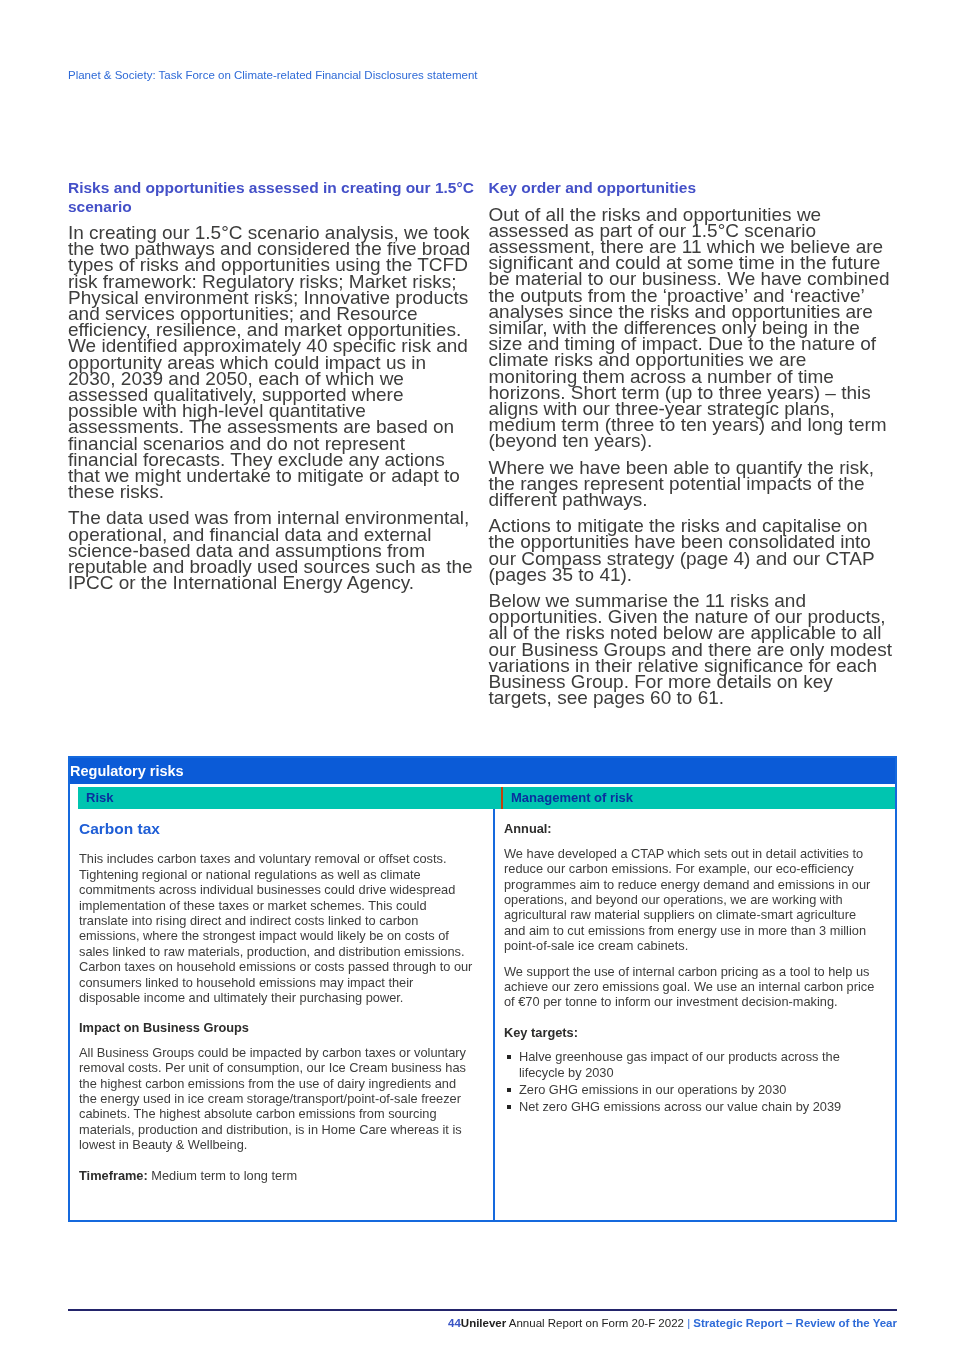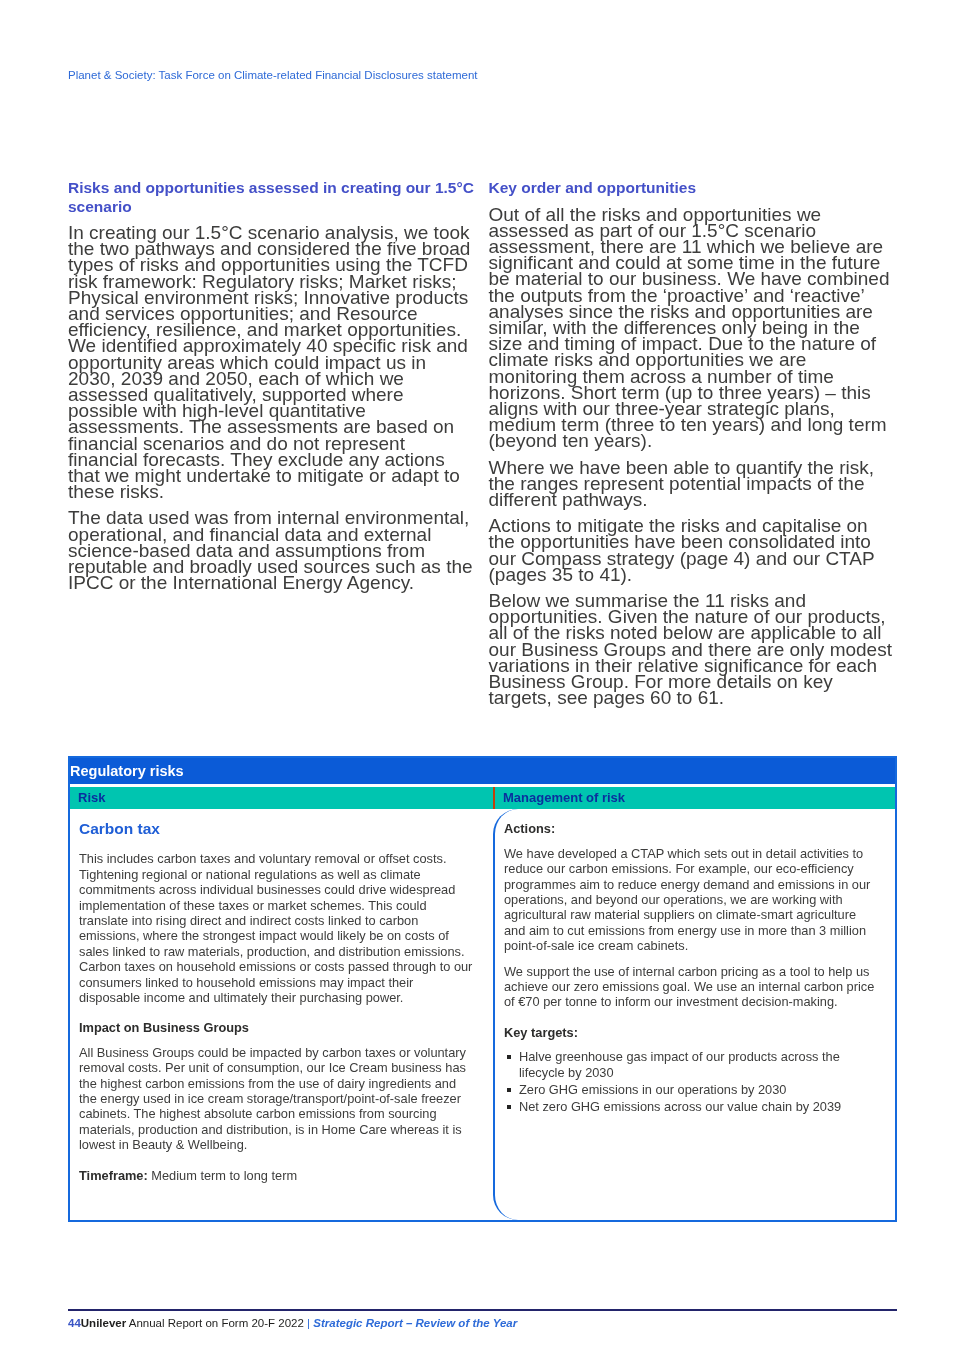--- a/index.html
+++ b/index.html
@@ -38,37 +38,36 @@
     border:2px solid #1569dd;
   }
   .table-title {
     background:#0b5bd7;
     color:#ffffff;
     font-weight:bold;
     font-size:14.5px;
     height:26px; line-height:26px;
   }
   .table-gap { height:3px; background:#ffffff; }
-  .table-cols-header { display:flex; }
+  .table-cols-header { display:flex;margin-left:8px; }
   .table-cols-header .th {
     background:#00c5b0;
     color:#0a2f9e;
     font-weight:bold;
     font-size:13px;
     height:22px; line-height:22px;
     padding:0 8px;
     box-sizing:border-box;
   }
   .th-left { width:423px; flex:0 0 423px; }
   .th-right { flex:1; border-left:2px solid #c2410c; }
   .table-body { display:flex; min-height:411px; }
   .cell {
     box-sizing:border-box;
     padding:8px 18px 10px 9px;
-    border-radius:25px;
   }
   .cell-left { width:423px; flex:0 0 423px; }
   .cell-right { flex:1; border-left:2px solid #1569dd; }
   .cell h3 {
     margin:3px 0 13px 0;
     color:#1f5ed6;
     font-size:15.5px;
     font-weight:bold;
   }
   .cell p, .cell li {
@@ -92,29 +91,29 @@
     position:absolute; left:3px; top:6px;
     width:4px; height:4px; background:#242423;
   }
   
   .footer {
     position:absolute;
     left:68px; width:829px; top:1309px;
     border-top:2px solid #23246b;
     padding-top:6px;
     display:flex;
-    justify-content:flex-start;
+    justify-content:flex-end;
     align-items:baseline;
     font-size:11.5px;
     color:#1f1f1e;
   }
   .page-num { font-weight:bold; color:#3a55c5; }
   .footer .brand { font-weight:bold; }
   .footer .blue { color:#2e6bd8; }
-  .footer .blue.bold { font-weight:bold;font-style:italic; }
+  .footer .blue.bold { font-weight:bold; }
 </style>
 </head>
 <body>
 
 <div class="page">
 
   <div class="doc-header">Planet &amp; Society: Task Force on Climate-related Financial Disclosures statement</div>
 
   <div class="intro">
     <div class="col">
@@ -140,21 +139,21 @@
     </div>
     <div class="table-body">
       <div class="cell cell-left">
         <h3>Carbon tax</h3>
         <p>This includes carbon taxes and voluntary removal or offset costs. Tightening regional or national regulations as well as climate commitments across individual businesses could drive widespread implementation of these taxes or market schemes. This could translate into rising direct and indirect costs linked to carbon emissions, where the strongest impact would likely be on costs of sales linked to raw materials, production, and distribution emissions. Carbon taxes on household emissions or costs passed through to our consumers linked to household emissions may impact their disposable income and ultimately their purchasing power.</p>
         <p class="bold-label">Impact on Business Groups</p>
         <p>All Business Groups could be impacted by carbon taxes or voluntary removal costs. Per unit of consumption, our Ice Cream business has the highest carbon emissions from the use of dairy ingredients and the energy used in ice cream storage/transport/point-of-sale freezer cabinets. The highest absolute carbon emissions from sourcing materials, production and distribution, is in Home Care whereas it is lowest in Beauty &amp; Wellbeing.</p>
         <p class="timeframe"><span class="bold-inline">Timeframe:</span><span> Medium term to long term</span></p>
       </div>
       <div class="cell cell-right">
-        <p class="bold-label actions-label">Actions:</p>
+        <p class="bold-label actions-label">Annual:</p>
         <p>We have developed a CTAP which sets out in detail activities to reduce our carbon emissions. For example, our eco-efficiency programmes aim to reduce energy demand and emissions in our operations, and beyond our operations, we are working with agricultural raw material suppliers on climate-smart agriculture and aim to cut emissions from energy use in more than 3 million point-of-sale ice cream cabinets.</p>
         <p>We support the use of internal carbon pricing as a tool to help us achieve our zero emissions goal. We use an internal carbon price of €70 per tonne to inform our investment decision-making.</p>
         <p class="bold-label">Key targets:</p>
         <ul>
           <li>Halve greenhouse gas impact of our products across the lifecycle by 2030</li>
           <li>Zero GHG emissions in our operations by 2030</li>
           <li>Net zero GHG emissions across our value chain by 2039</li>
         </ul>
       </div>
     </div>

